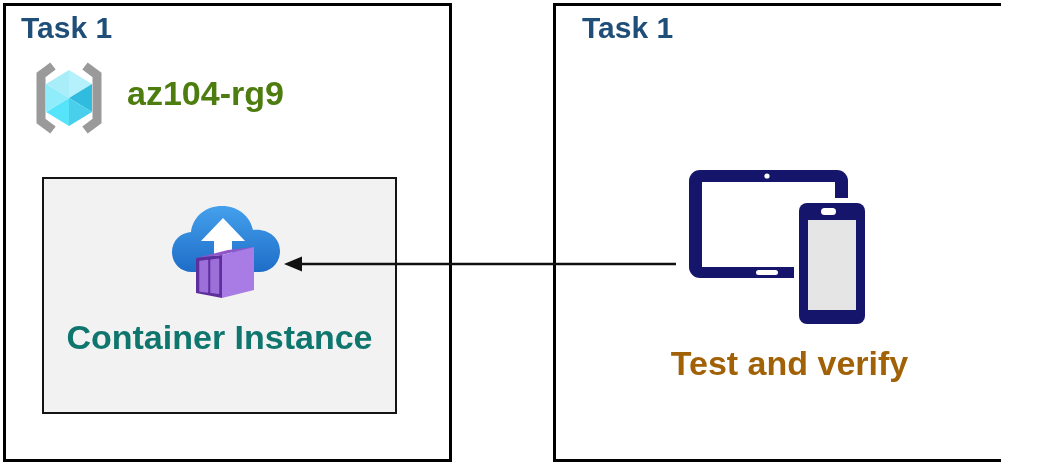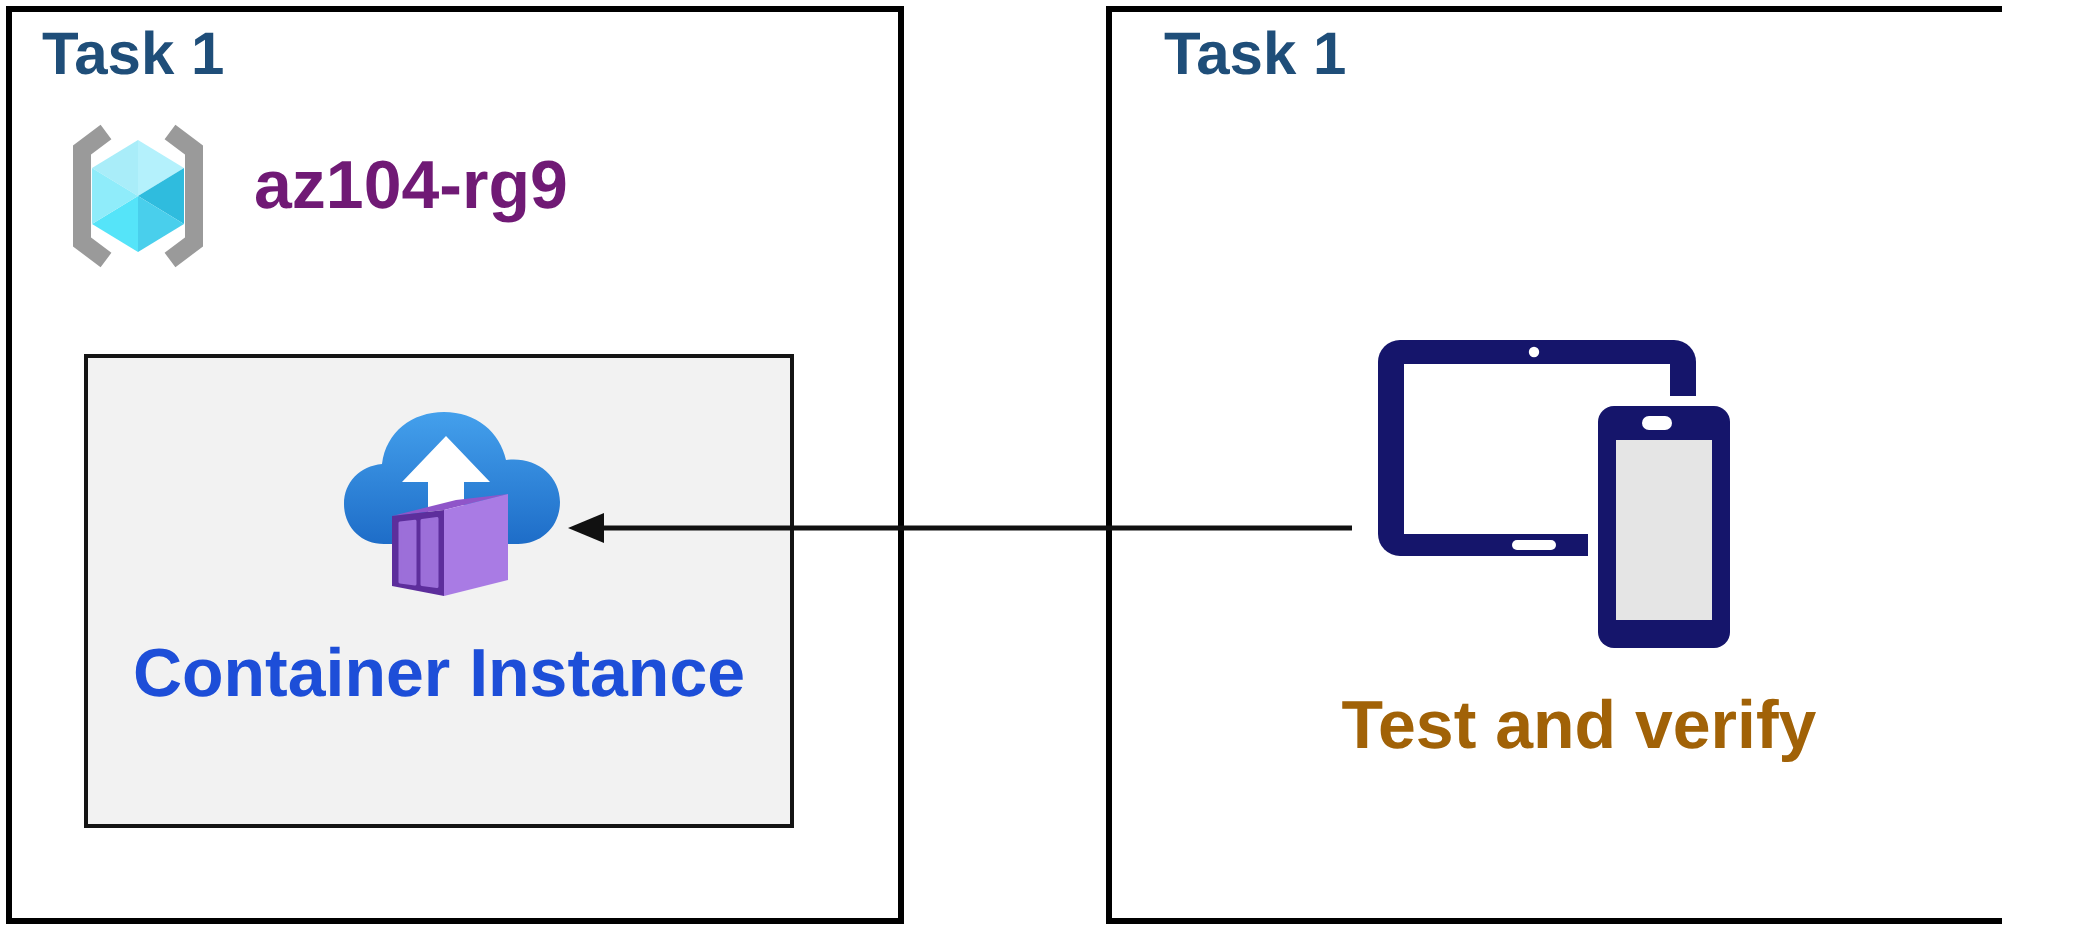--- a/index.html
+++ b/index.html
@@ -28,39 +28,39 @@
     letter-spacing: 0px;
     white-space: nowrap;
   }
   .task1-title { left: 21px; top: 11px; }
   .task2-title { left: 582px; top: 11px; }
   .rg-label {
     position: absolute;
     left: 127px; top: 74px;
     font-size: 34px;
     font-weight: 700;
-    color: #701a75;
+    color: #4d7c0f;
     white-space: nowrap;
   }
   .inner-box {
     position: absolute;
     left: 42px; top: 177px;
     width: 355px; height: 237px;
     background: #F2F2F2;
     border: 2px solid #141414;
     box-sizing: border-box;
   }
   .ci-label {
     position: absolute;
     left: 42px; top: 318px;
     width: 355px;
     text-align: center;
     font-size: 34px;
     font-weight: 700;
-    color: #1d4ed8;
+    color: #0f766e;
     white-space: nowrap;
   }
   .tv-label {
     position: absolute;
     left: 553px; top: 344px;
     width: 473px;
     text-align: center;
     font-size: 34px;
     font-weight: 700;
     color: #a16207;

